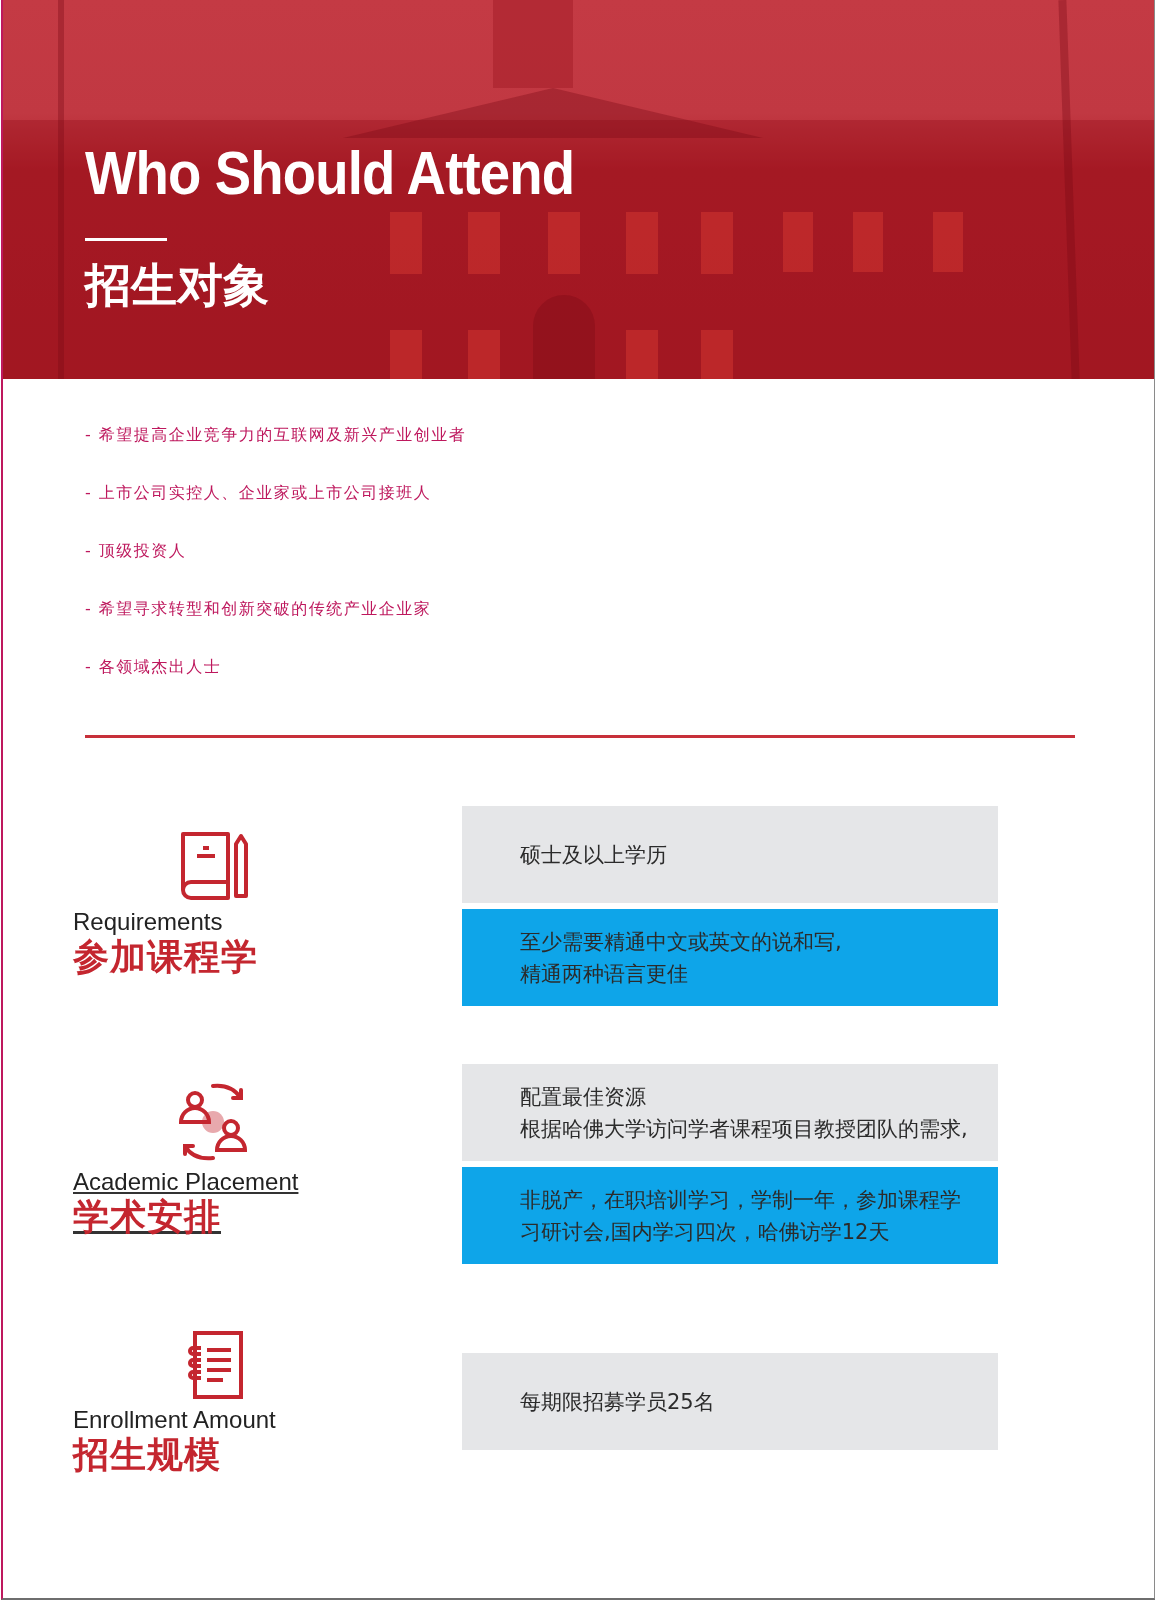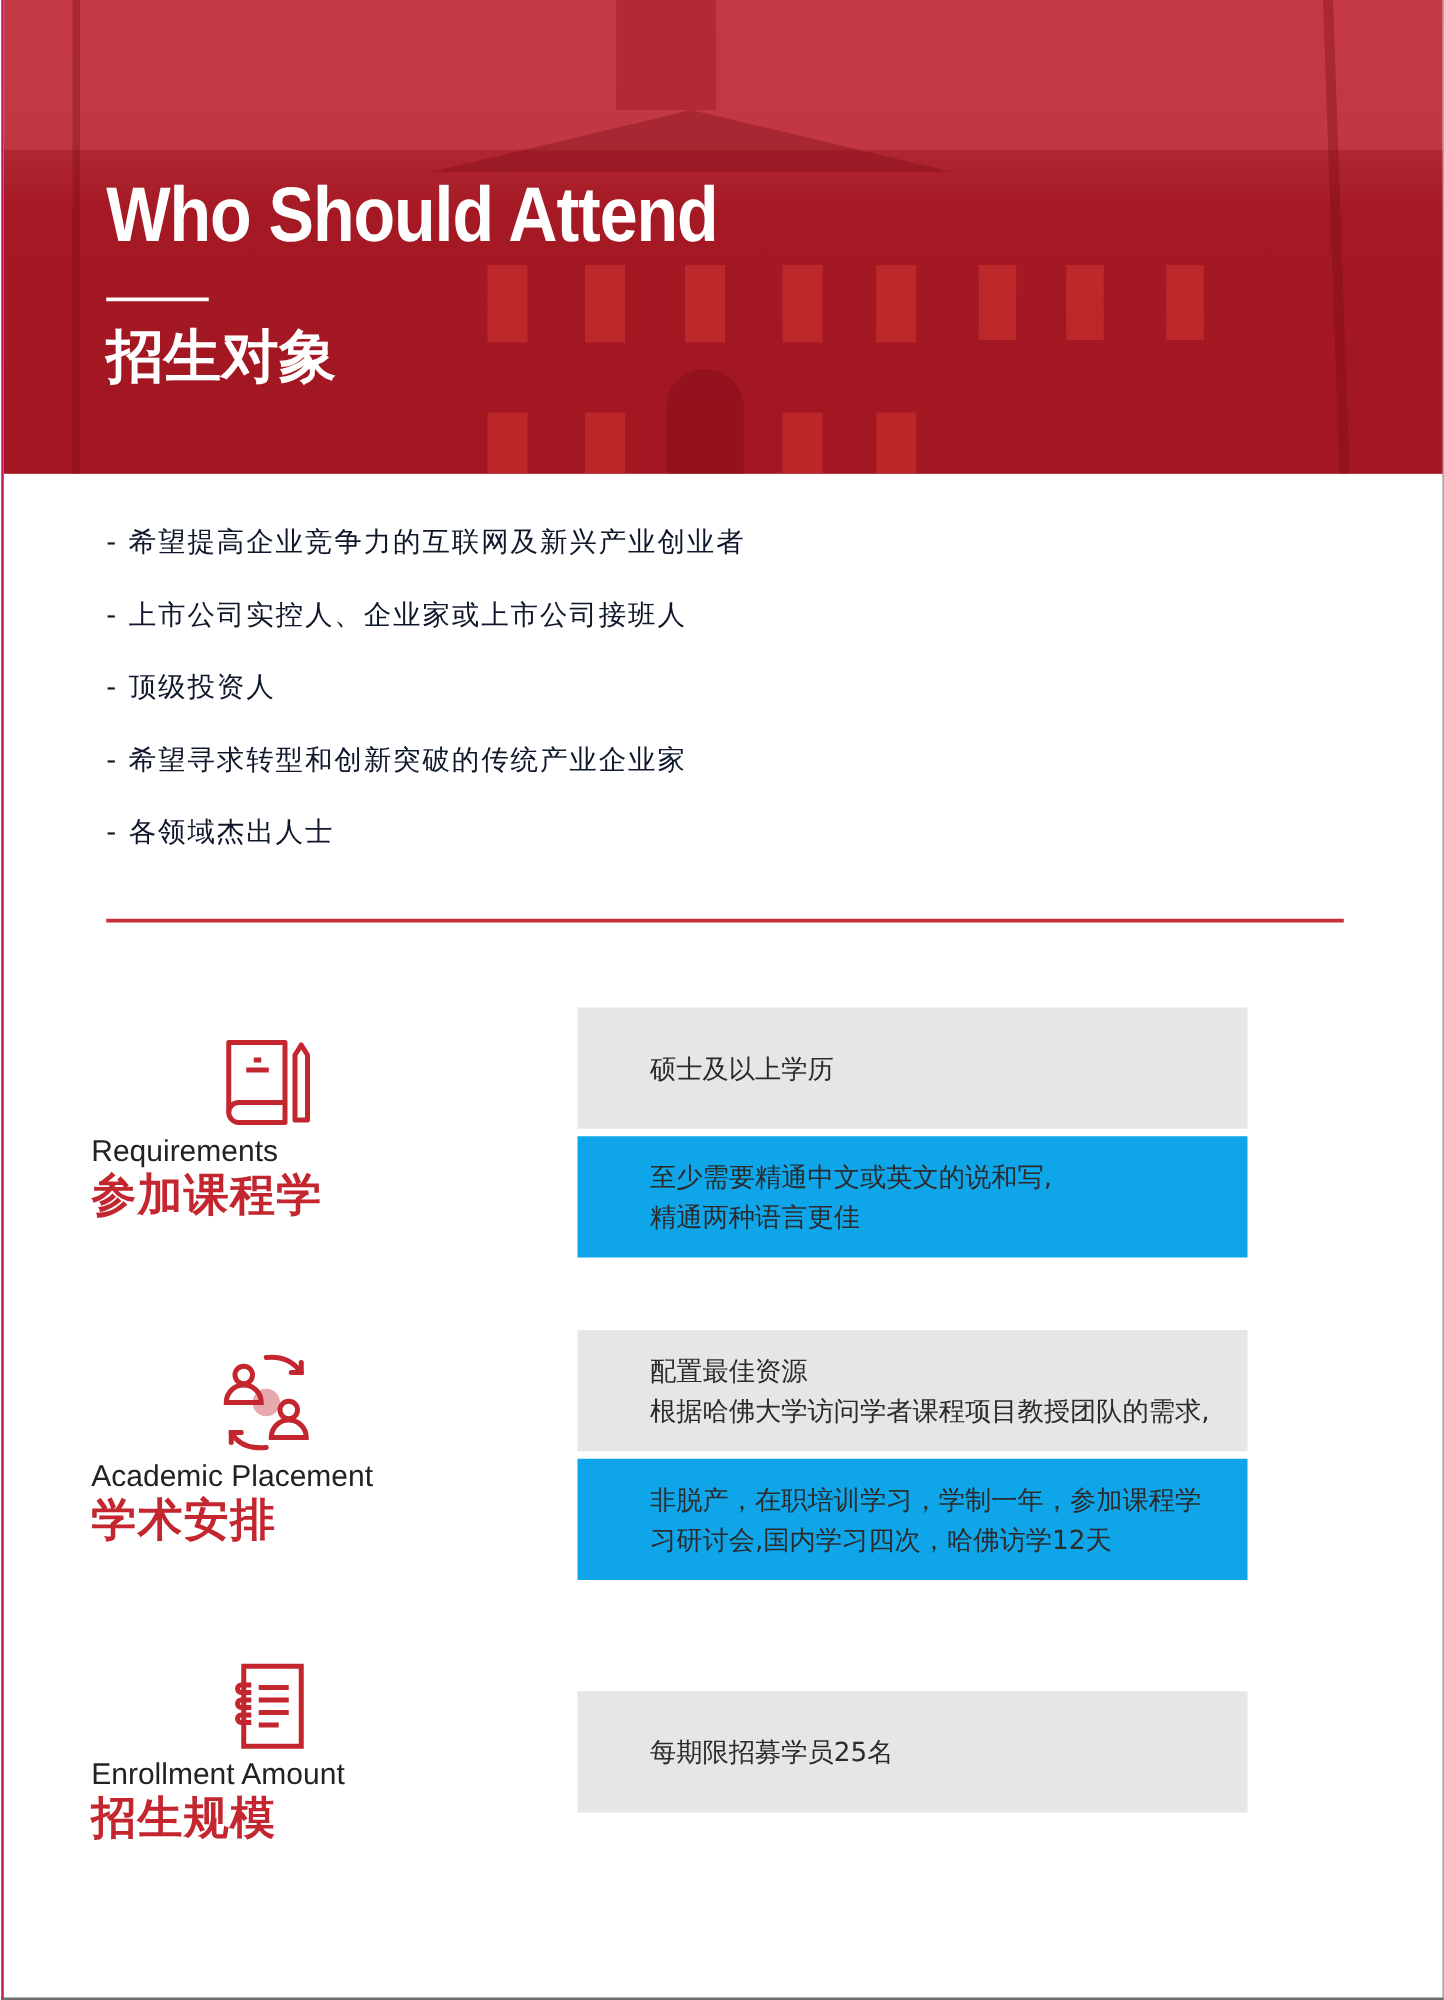--- a/index.html
+++ b/index.html
@@ -27,21 +27,21 @@
     }
     .banner-rule { position: absolute; left: 82px; top: 238px; width: 82px; height: 3px; background: #ffffff; }
     .banner-subtitle {
       position: absolute; left: 82px; top: 260px;
       font-family: "DejaVu Sans", sans-serif; font-weight: bold;
       font-size: 46px; color: #ffffff; line-height: 1.1;
     }
     
     .audience-list { position: absolute; left: 82px; top: 420px; width: 700px; }
     .audience-item {
-      font-size: 22px; color: #0f172a; height: 58px; line-height: 30px; letter-spacing: 1.5px;
+      font-size: 16px; color: #be185d; height: 58px; line-height: 30px; letter-spacing: 1.5px;
     }
     .divider { position: absolute; left: 82px; top: 735px; width: 990px; height: 3px; background: #c7303a; }
     
     .section-label { position: absolute; left: 70px; width: 280px; }
     .section-icon { display: block; margin: 0 auto; }
     .label-en {
       font-family: "Liberation Sans", sans-serif; font-size: 24px; color: #222222; line-height: 1.2;
       margin-top: 6px; white-space: nowrap;
     }
     .label-cn {
@@ -113,21 +113,21 @@
     <div class="label-cn">参加课程学</div>
   </div>
   <div class="info-box dark" style="top:806px;height:97px;">
     <div>硕士及以上学历</div>
   </div>
   <div class="info-box light" style="top:909px;height:97px;">
     <div>至少需要精通中文或英文的说和写,</div>
     <div>精通两种语言更佳</div>
   </div>
 
-  <div class="section-label" style="top:1082px;">
+  <div class="section-label" style="top:1082px;text-decoration:underline;">
     <svg class="section-icon" width="80" height="80" viewBox="0 0 80 80">
       <circle cx="40" cy="40" r="11" fill="#e8a9ad"></circle>
       <g fill="none" stroke="#c4262f" stroke-width="4" stroke-linecap="round">
         <circle cx="22" cy="18" r="7"></circle>
         <path d="M8 40 A14 14 0 0 1 36 40 Z"></path>
         <circle cx="58" cy="46" r="7"></circle>
         <path d="M44 68 A14 14 0 0 1 72 68 Z"></path>
         <path d="M40 4 Q58 2 68 16"></path>
         <path d="M68 8 V16 H60"></path>
         <path d="M40 76 Q20 78 12 64"></path>

